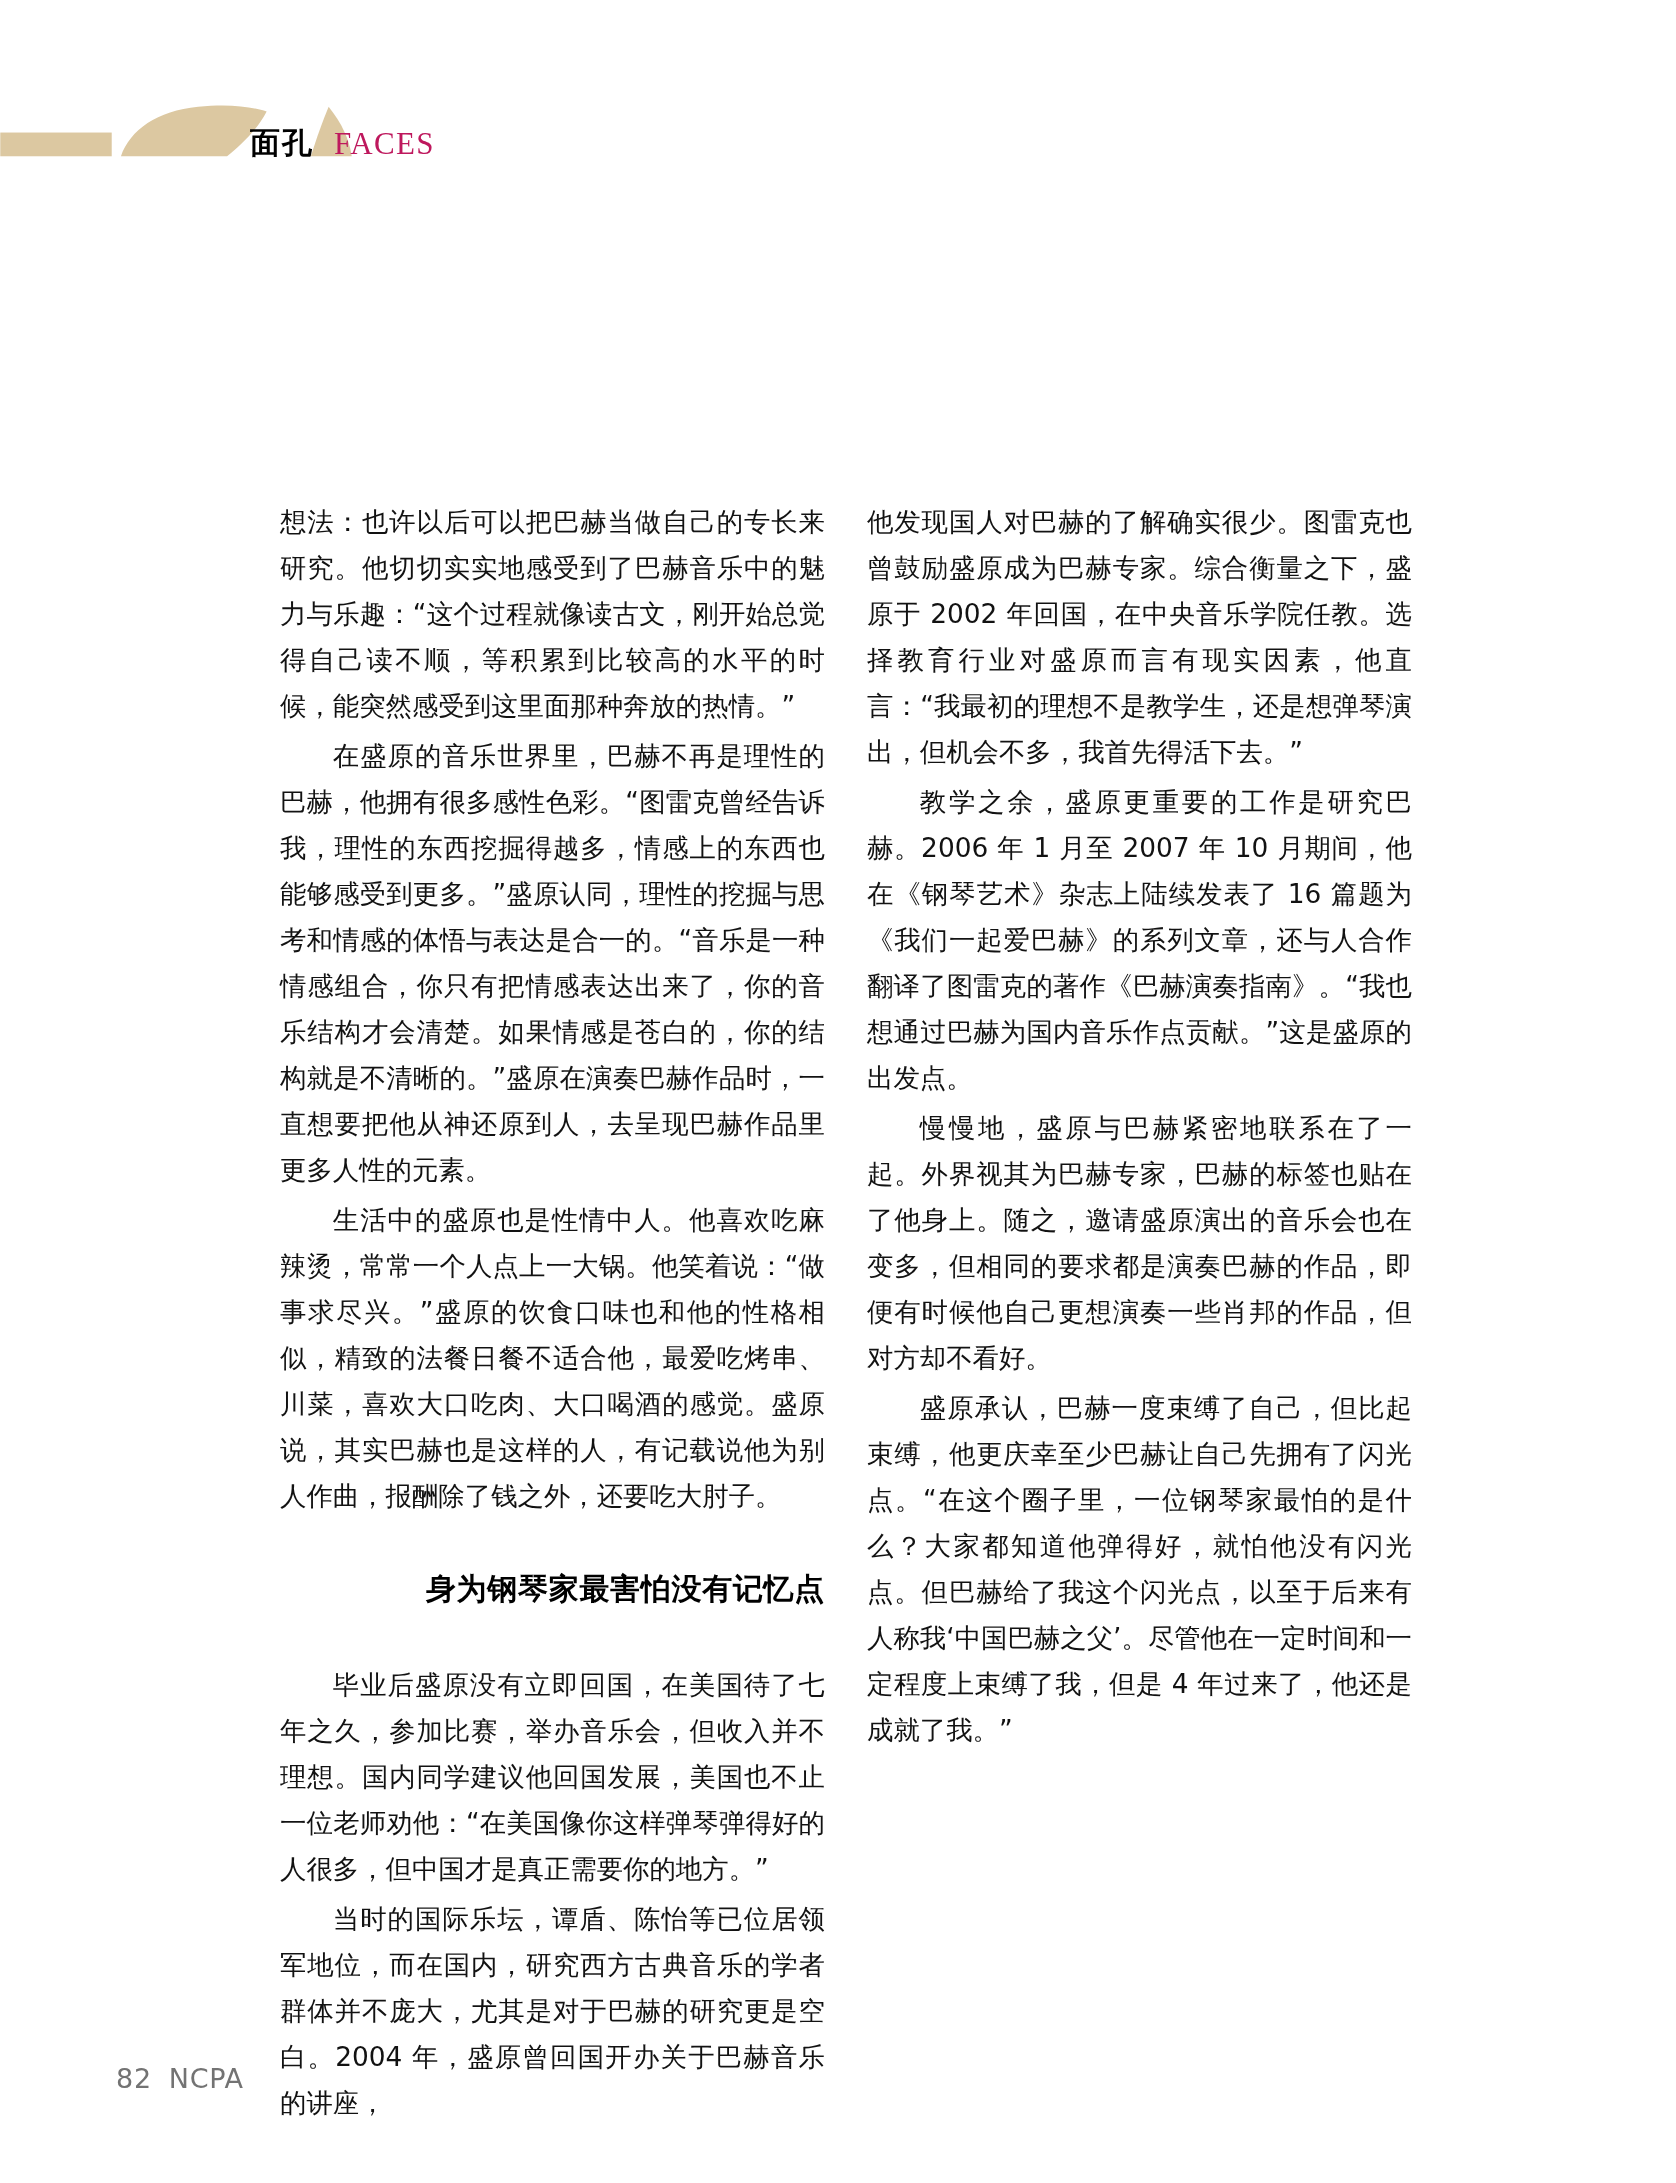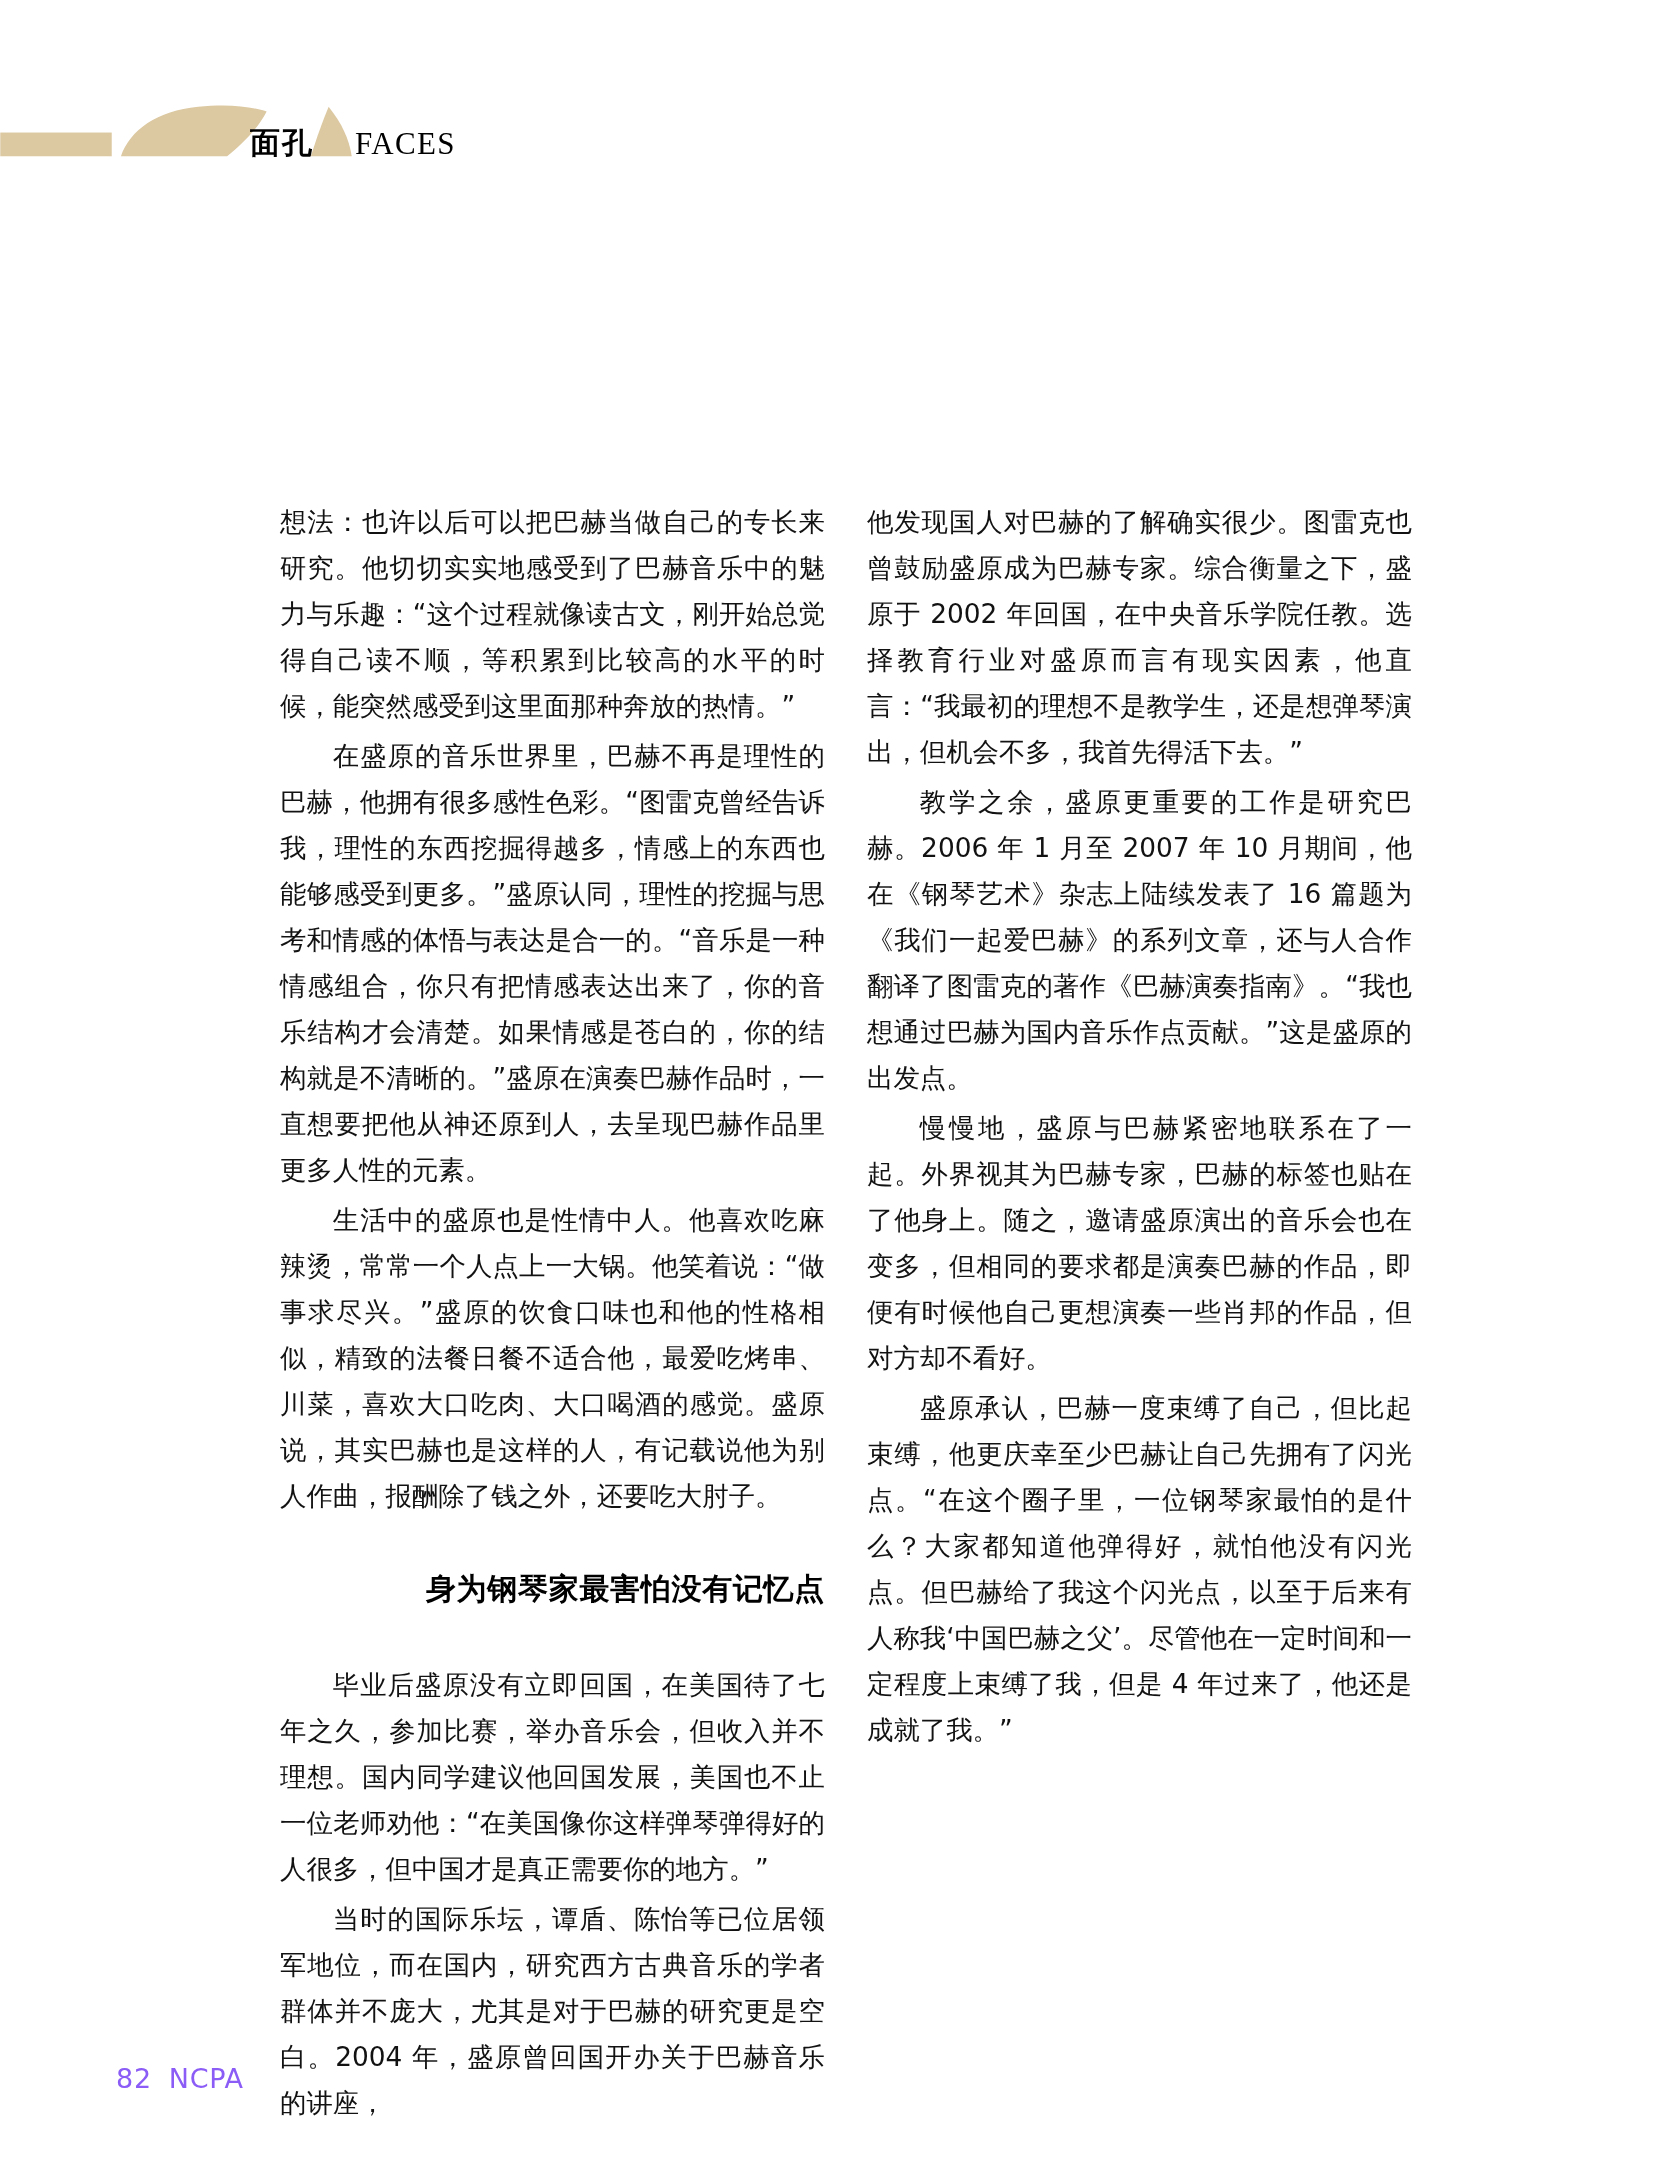--- a/index.html
+++ b/index.html
@@ -10,44 +10,44 @@
   }
   
   .header{position:absolute;left:0;top:0;width:594px;height:211px;padding-left:23px;}
   .header svg{position:absolute;left:0;top:0;}
   .section-title-zh{
     position:absolute;left:250px;top:127px;
     font-size:30px;font-weight:700;letter-spacing:2px;color:#000;
     line-height:32px;white-space:nowrap;
   }
   .section-title-en{
-    position:absolute;left:355px;top:129px;
+    position:absolute;left:334px;top:129px;
     font-family:"Liberation Serif","DejaVu Serif",serif;
-    font-size:31px;font-weight:400;letter-spacing:1.3px;color:#000000;
+    font-size:31px;font-weight:400;letter-spacing:1.3px;color:#be185d;
     line-height:30px;white-space:nowrap;
   }
   
   .col{
     position:absolute;top:499px;width:561px;
     font-size:26.4px;line-height:46px;
     text-align:justify;text-justify:inter-ideograph;
     word-break:break-all;color:#121212;
   }
   .col-left{left:264px;}
   .col-right{left:851px;}
   .col p{margin:0 0 4px 16px;}
   .col p.indent{text-indent:2em;}
   .col h2{
     font-size:30px;line-height:40px;font-weight:700;color:#000;
     letter-spacing:0.7px;margin:50px 0 53px 0;text-align:right;text-indent:0;
   }
   
   .footer{
     position:absolute;left:116px;top:2064px;
-    font-size:27px;line-height:30px;color:#8b5cf6;
+    font-size:27px;line-height:30px;color:#737373;
     display:flex;gap:17px;align-items:baseline;letter-spacing:0.7px;
   }
 </style>
 </head>
 <body>
 
 <div class="header">
   <svg width="594" height="211" viewBox="0 0 900 320" aria-hidden="true">
 
     <rect x="0" y="201" width="169" height="36" fill="#dcc8a1"></rect>

